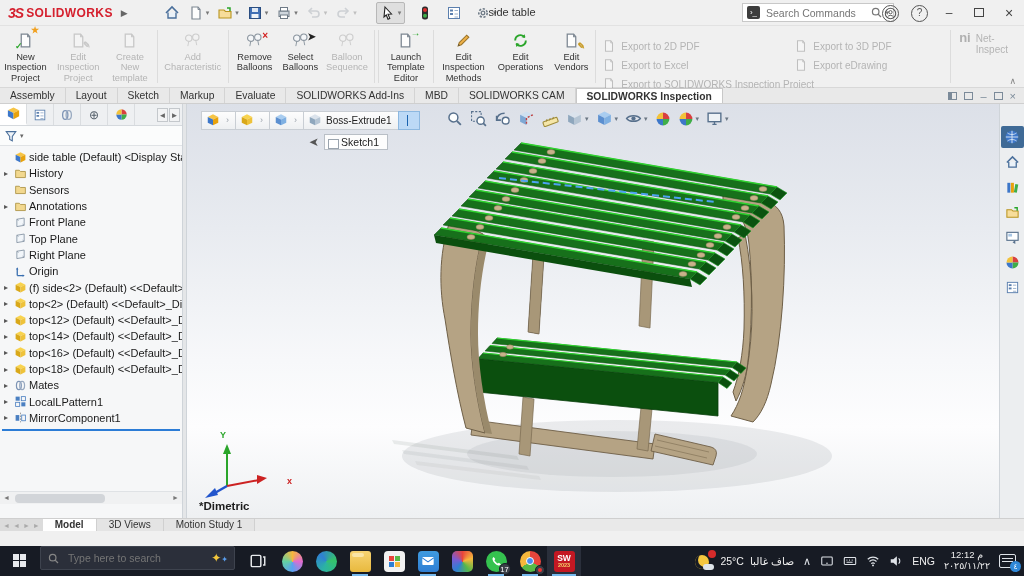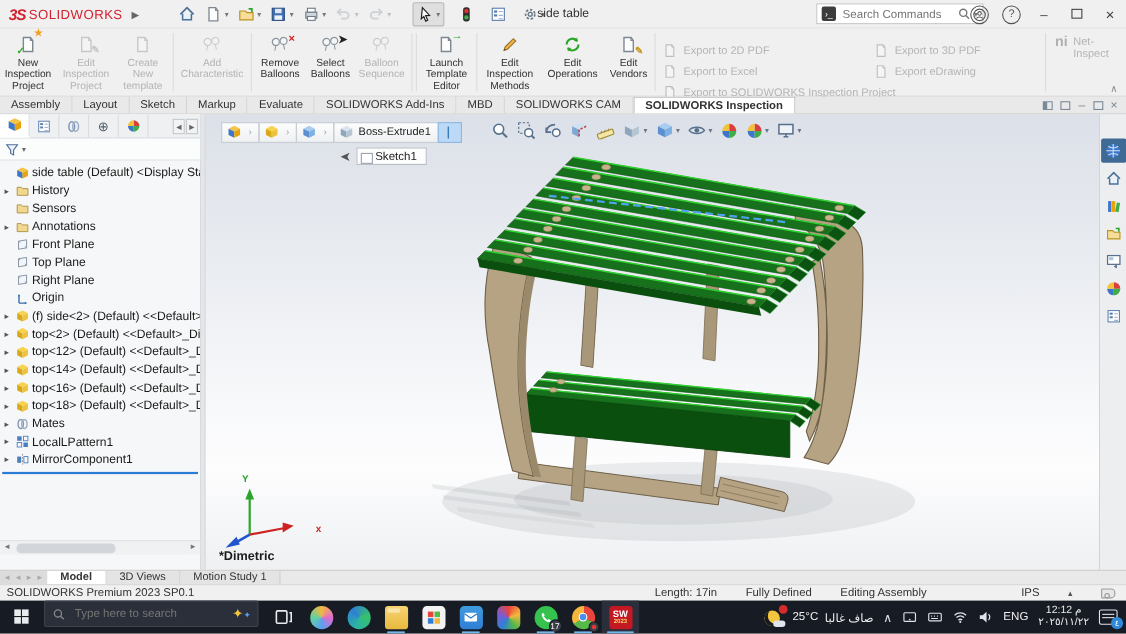--- a/index.html
+++ b/index.html
@@ -3,21 +3,21 @@
 <meta charset="utf-8">
 <style>
   html,body{margin:0;padding:0;background:#444;}
   *{box-sizing:border-box;font-family:"Liberation Sans",sans-serif;}
   #app{position:relative;width:1024px;height:576px;background:#f0f0f0;overflow:hidden;font-size:11px;color:#222;}
   svg.ic{display:block;}
   
   #titlebar{position:absolute;left:0;top:0;width:1024px;height:26px;background:#f0f0f0;border-bottom:1px solid #e2e2e2;display:flex;align-items:center;}
   .brand{display:flex;align-items:center;padding:0 6px 0 8px;}
   .brand-mark{color:#d5202e;font-weight:bold;font-style:italic;font-size:14px;letter-spacing:-1px;margin-right:3px;}
-  .brand-name{color:#d5202e;font-weight:normal;font-size:12px;letter-spacing:.4px;}
+  .brand-name{color:#d5202e;font-weight:bold;font-size:12px;letter-spacing:.4px;}
   .brand-arrow{color:#666;font-size:9px;margin-left:8px;}
   .tb-group{display:flex;align-items:center;margin-left:26px;}
   .tb-btn{display:flex;align-items:center;padding:2px 3px;border-radius:2px;margin:0 1px;}
   .tb-btn .dd{font-size:7px;color:#777;margin-left:2px;}
   .tb-btn.pressed{background:#dfdfdf;border:1px solid #b8b8b8;}
   .tb-btn.dis{opacity:.4;}
   .doc-title{position:absolute;left:50%;transform:translateX(-50%);top:6px;font-size:11px;color:#333;}
   .search-wrap{position:absolute;right:130px;top:3px;width:152px;height:19px;background:#fff;border:1px solid #c8c8c8;display:flex;align-items:center;padding:0 4px;}
   .search-lead{width:13px;height:13px;background:#3c3c3c;color:#fff;font-size:8px;line-height:13px;text-align:center;border-radius:2px;margin-right:4px;}
   .search-wrap input{flex:1;border:none;outline:none;font-size:10.5px;color:#555;background:transparent;min-width:0;}
@@ -1083,31 +1083,20 @@
       <span>◄</span>
       <span>◄</span>
       <span>►</span>
       <span>►</span>
     </span>
     <span class="dtab active">Model</span>
     <span class="dtab">3D Views</span>
     <span class="dtab">Motion Study 1</span>
   </div>
 
-  <div id="statusbar">
-    <span class="sb-left">SOLIDWORKS Premium 2023 SP0.1</span>
-    <span class="sb-right">
-      <span>Length: 17in</span>
-      <span>Fully Defined</span>
-      <span style="margin-right:60px;">Editing Assembly</span>
-      <span>IPS</span>
-      <span class="sb-caret">▴</span>
-      <span class="tagico"></span>
-    </span>
-  </div>
 
   <div id="taskbar">
     <span class="tb-start">
       <span class="winlogo">
           <span></span>
           <span></span>
           <span></span>
           <span></span>
         </span>
     </span>

